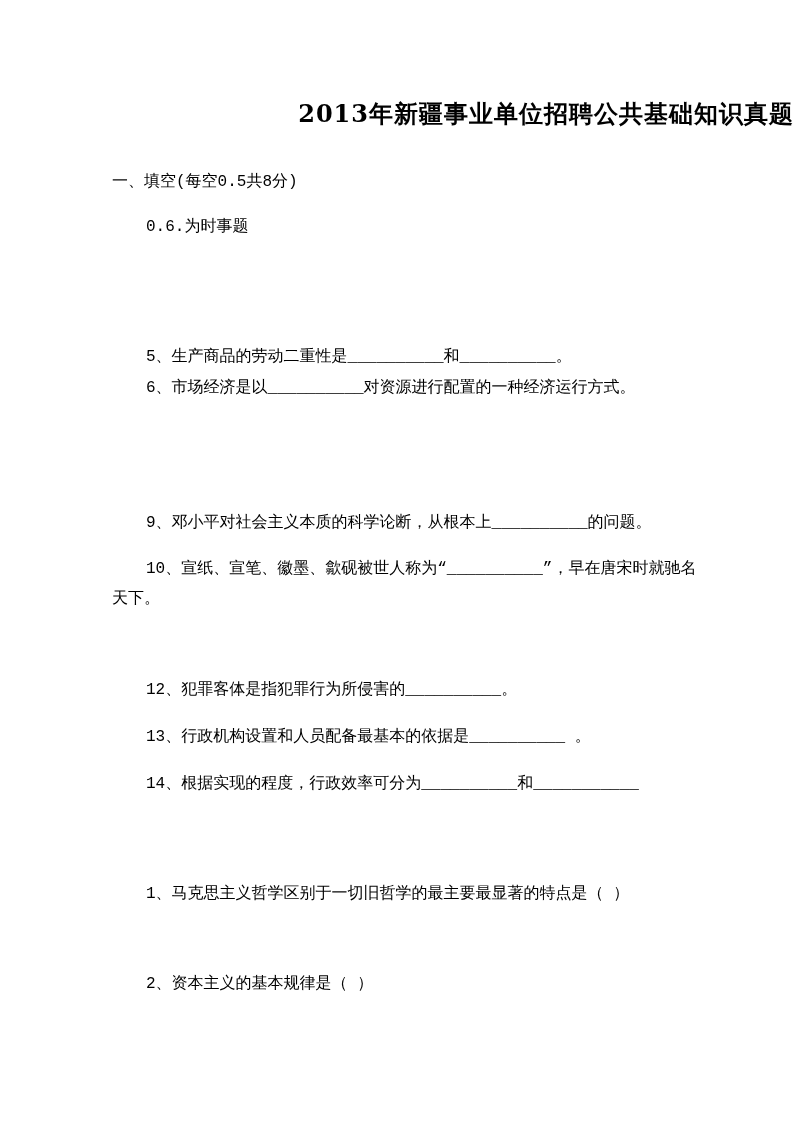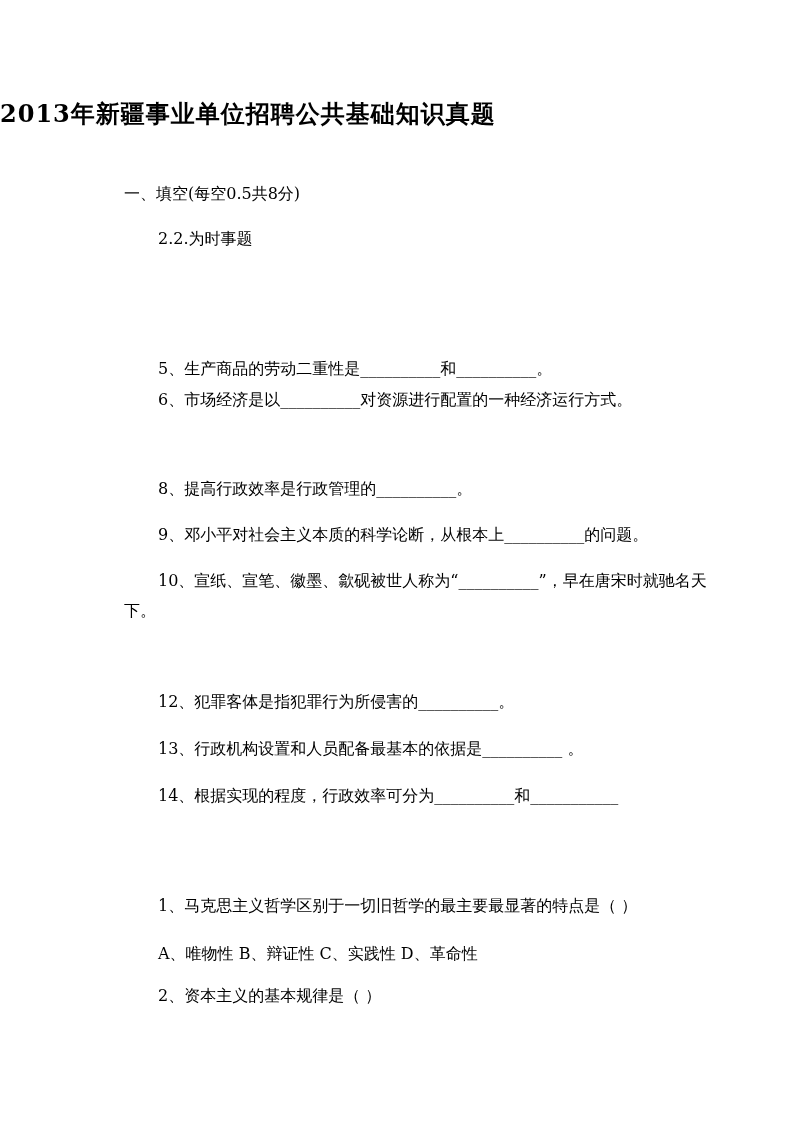--- a/index.html
+++ b/index.html
@@ -15,70 +15,69 @@
     overflow: hidden;
     font-family: "DejaVu Serif", "Liberation Serif", serif;
     color: #000000;
   }
   .doc-title {
     position: absolute;
     top: 96px;
     left: 0;
     width: 794px;
     margin: 0;
-    text-align: left;
+    text-align: right;
     font-size: 24px;
     font-weight: bold;
     line-height: 36px;
     letter-spacing: 1px;
   }
   .para {
     position: absolute;
     left: 108px;
     width: 596px;
-    margin: 16px;
+    margin: 4px;
     font-size: 16px;
     line-height: 30px;
     white-space: normal;
     word-break: break-all;
+    font-family: Liberation Mono, monospace;
   }
   .indent-item { text-indent: 34px; }
   .indent-sec2 { text-indent: 42px; }
 </style>
 </head>
 <body>
 
 <div class="page">
 
   <h1 class="doc-title">2013年新疆事业单位招聘公共基础知识真题</h1>
 
   <p class="para" style="top:163px">一、填空(每空0.5共8分)</p>
 
-  <p class="para indent-item" style="top:208px">2.2.为时事题</p>
+  <p class="para indent-item" style="top:208px">0.6.为时事题</p>
 
 
 
   <p class="para indent-item" style="top:338px">5、生产商品的劳动二重性是__________和__________。</p>
 
   <p class="para indent-item" style="top:369px">6、市场经济是以__________对资源进行配置的一种经济运行方式。</p>
 
 
-  <p class="para indent-item" style="top:458px">8、提高行政效率是行政管理的__________。</p>
 
   <p class="para indent-item" style="top:504px">9、邓小平对社会主义本质的科学论断，从根本上__________的问题。</p>
 
   <p class="para indent-item" style="top:550px">10、宣纸、宣笔、徽墨、歙砚被世人称为“__________”，早在唐宋时就驰名天下。</p>
 
 
   <p class="para indent-item" style="top:671px">12、犯罪客体是指犯罪行为所侵害的__________。</p>
 
   <p class="para indent-item" style="top:718px">13、行政机构设置和人员配备最基本的依据是__________ 。</p>
 
   <p class="para indent-item" style="top:765px">14、根据实现的程度，行政效率可分为__________和___________</p>
 
 
   <p class="para indent-item" style="top:875px">1、马克思主义哲学区别于一切旧哲学的最主要最显著的特点是（ ）</p>
 
-  <p class="para indent-item" style="top:923px">A、唯物性 B、辩证性 C、实践性 D、革命性</p>
 
   <p class="para indent-item" style="top:965px">2、资本主义的基本规律是（ ）</p>
 
 </div>
 
 </body></html>

